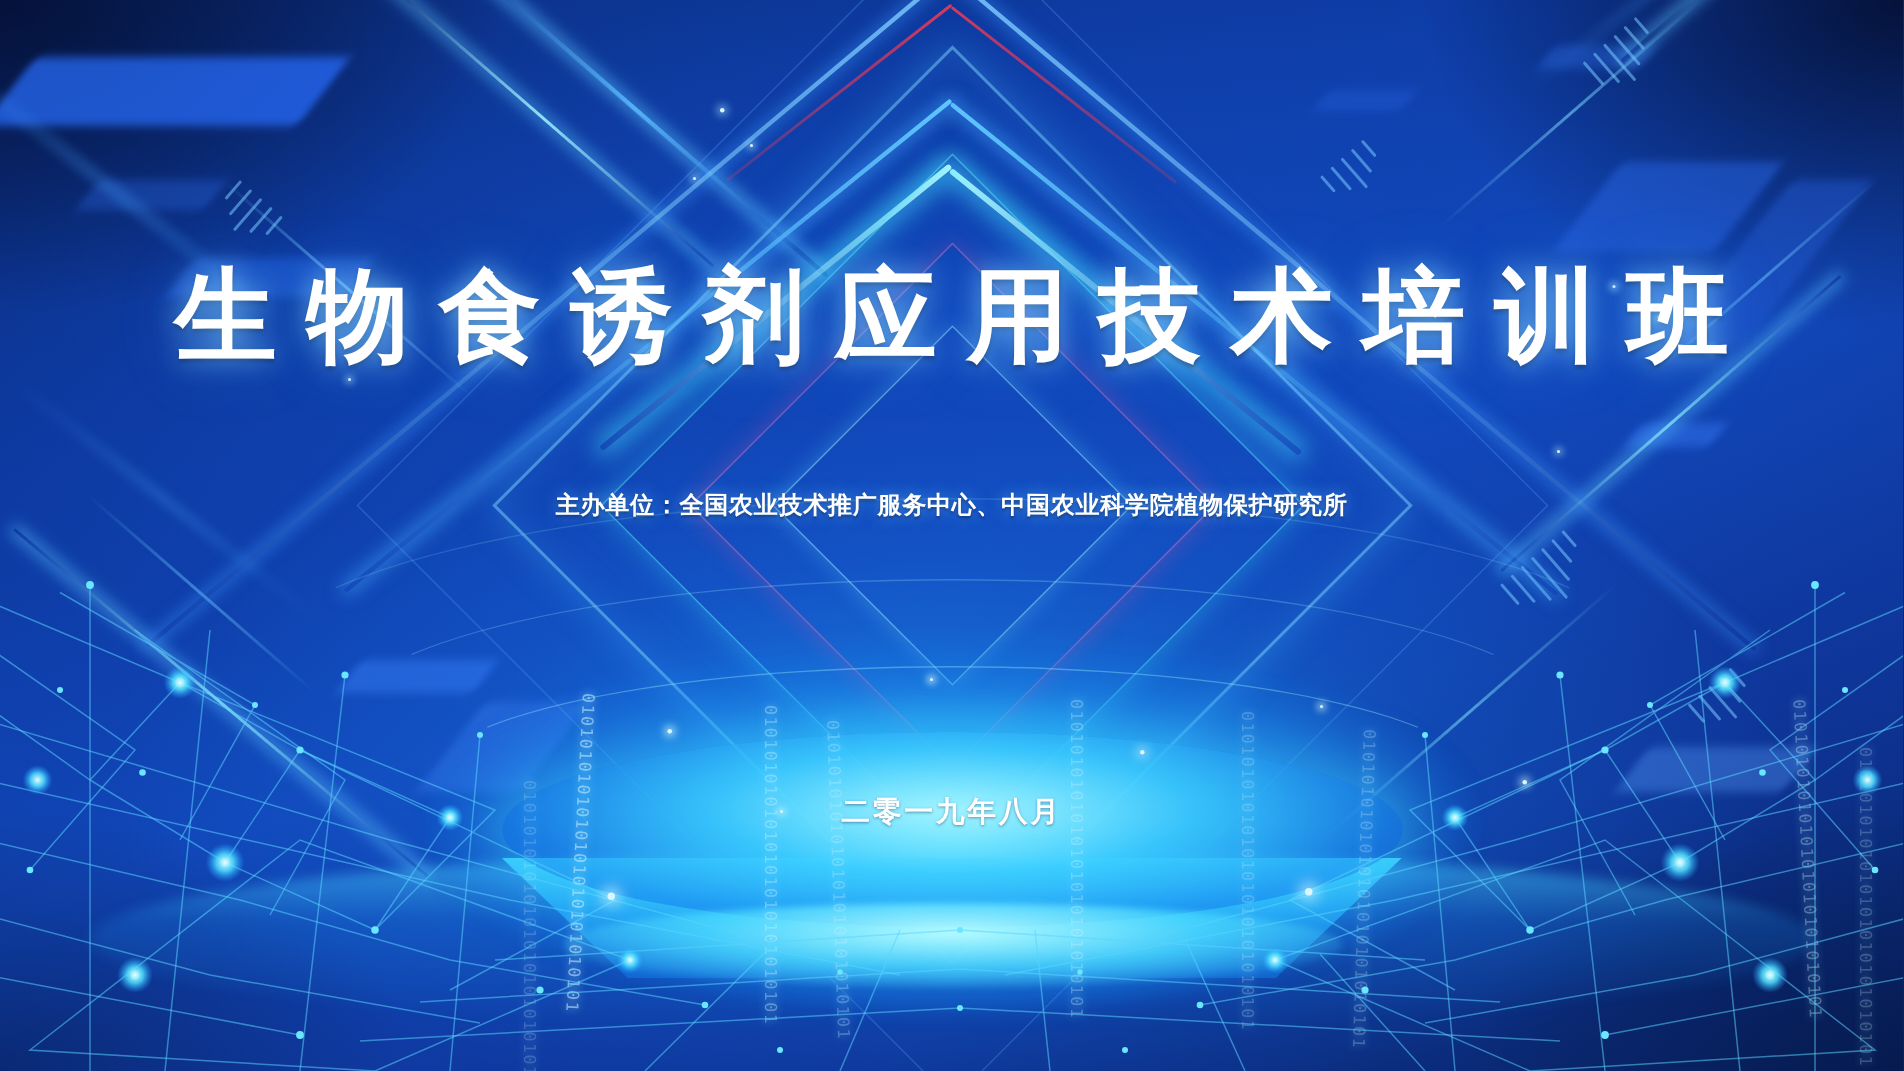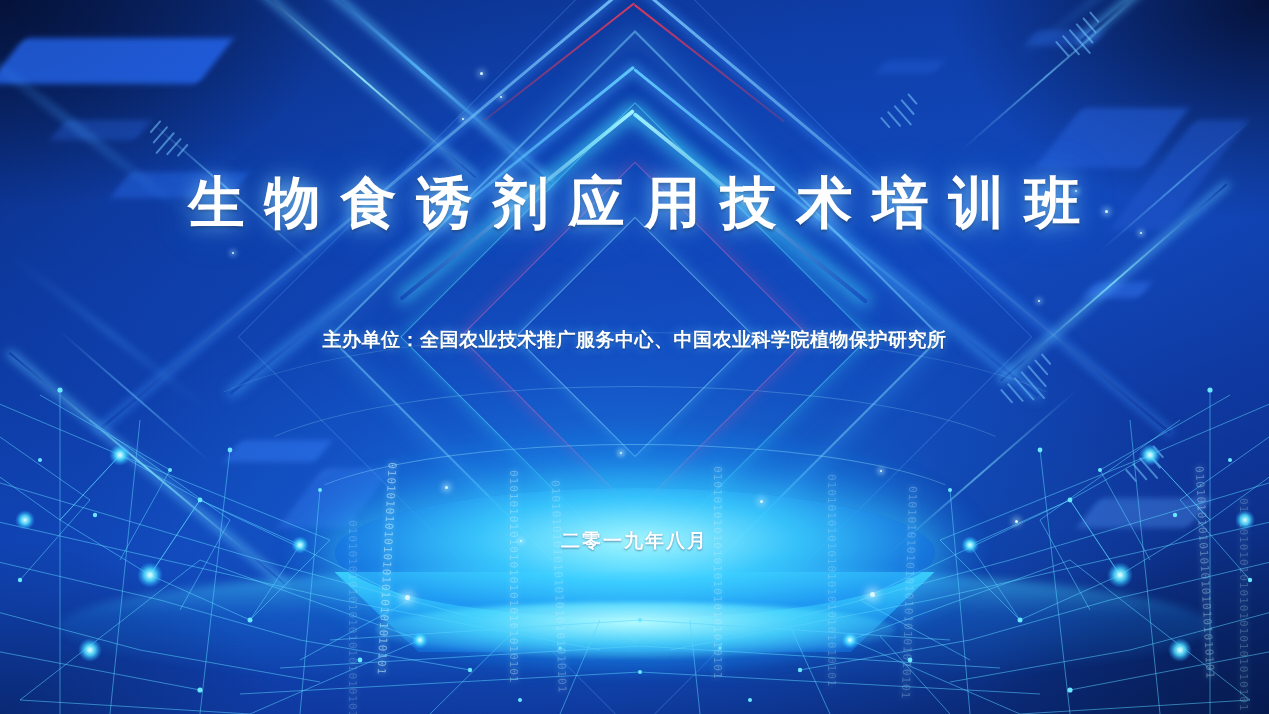--- a/index.html
+++ b/index.html
@@ -98,31 +98,31 @@
   .spark{position:absolute;border-radius:50%;background:#d8f6ff;}
 
   
   .mesh{position:absolute;inset:0;width:100%;height:100%;}
 
   
   .content{position:absolute;inset:0;z-index:40;}
   .title{
     position:absolute;top:166px;left:0;right:0;
     text-align:center;
-    font-size:56px;
+    font-size:68px;
     font-weight:700;
     color:#ffffff;
     letter-spacing:20px;
     text-indent:20px;
     text-shadow:0 0 18px rgba(140,215,255,.75), 0 0 40px rgba(60,160,255,.45), 0 2px 3px rgba(0,20,60,.55);
     white-space:nowrap;
   }
   .orgline{
     position:absolute;left:0;right:0;text-align:center;
-    color:#ffffff;font-weight:700;font-size:19px;letter-spacing:.5px;
+    color:#ffffff;font-weight:700;font-size:16px;letter-spacing:.5px;
     text-shadow:0 0 10px rgba(110,200,255,.6), 0 1px 2px rgba(0,20,60,.6);
     white-space:nowrap;
   }
   .org1{top:327px;}
   .org2{top:386px;}
   .org3{top:441px;}
   .date{
     position:absolute;left:0;right:0;top:528px;text-align:center;
     color:#ffffff;font-weight:700;font-size:19px;letter-spacing:2px;
     text-shadow:0 0 12px rgba(150,230,255,.8), 0 1px 2px rgba(0,30,80,.5);

